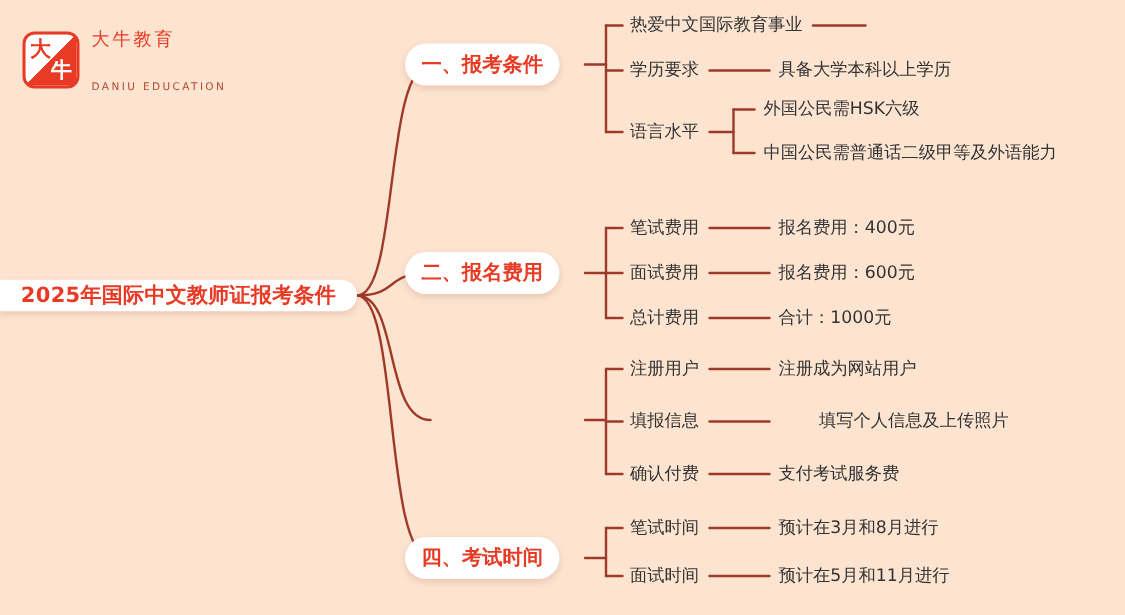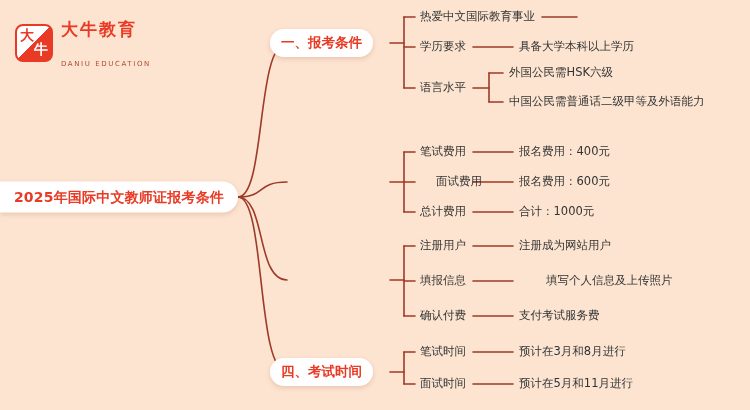--- a/index.html
+++ b/index.html
@@ -3,30 +3,30 @@
 <meta charset="utf-8">
 <style>
   html,body{margin:0;padding:0;}
   body{font-family:"DejaVu Sans","Liberation Sans",sans-serif;background:#ffffff;}
   .canvas{position:relative;width:750px;height:410px;background:var(--background,#fce4d1);overflow:hidden;}
   .links{position:absolute;left:0;top:0;}
   .links path{stroke:var(--line,#9e3a28);stroke-width:1.6;fill:none;stroke-linecap:round;}
   .node{position:absolute;background:var(--node-bg,#ffffff);color:var(--accent,#e83a24);font-weight:700;
         display:flex;align-items:center;justify-content:center;transform:translateY(-50%);
         box-shadow:0 2px 5px rgba(155,60,30,.18);}
-  .root{left:0;width:238px;height:31px;border-radius:0 16px 16px 0;font-size:14px;letter-spacing:.2px;}
+  .root{left:0;width:238px;height:21px;border-radius:0 16px 16px 0;font-size:14px;letter-spacing:.2px;}
   .branch{left:270px;width:103px;height:28px;border-radius:14px;font-size:13.5px;}
   .child,.leaf{position:absolute;transform:translateY(-50%);font-size:11.5px;color:var(--text,#333333);
         white-space:nowrap;line-height:1;}
   .logo{position:absolute;left:15px;top:18px;display:flex;align-items:center;gap:8px;}
   .seal{position:relative;width:38px;height:38px;border:2px solid var(--accent,#e83a24);border-radius:8px;
         background:linear-gradient(135deg,#ffffff 50%,var(--accent,#e83a24) 50%);box-sizing:border-box;}
   .seal-top{position:absolute;left:3px;top:1px;color:var(--accent,#e83a24);font-size:14px;font-weight:700;}
   .seal-bottom{position:absolute;right:3px;bottom:1px;color:#ffffff;font-size:14px;font-weight:700;}
-  .logo-name{color:var(--accent,#e83a24);font-size:17px;font-weight:700;letter-spacing:2px;}
+  .logo-name{color:var(--accent,#e83a24);font-size:12px;font-weight:400;letter-spacing:2px;}
   .logo-sub{color:#b04a32;font-size:7px;letter-spacing:1.6px;margin-top:19px;}
 </style>
 </head>
 <body>
 
 <div class="canvas">
 
   <svg class="links" width="750" height="410" viewBox="0 0 750 410">
     <g>
 
@@ -81,32 +81,33 @@
     </div>
     <div>
       <div class="logo-name">大牛教育</div>
       <div class="logo-sub">DANIU EDUCATION</div>
     </div>
   </div>
 
   <div class="node root" style="top:197px">2025年国际中文教师证报考条件</div>
 
   <div class="node branch" style="top:43px">一、报考条件</div>
+  <div class="node branch" style="top:182px">二、报名费用</div>
   <div class="node branch" style="top:372px">四、考试时间</div>
 
   <div class="child" style="left:420px;top:17px">热爱中文国际教育事业</div>
   <div class="child" style="left:420px;top:47px">学历要求</div>
   <div class="leaf" style="left:519px;top:47px">具备大学本科以上学历</div>
   <div class="child" style="left:420px;top:88px">语言水平</div>
   <div class="leaf" style="left:509px;top:73px">外国公民需HSK六级</div>
   <div class="leaf" style="left:509px;top:102px">中国公民需普通话二级甲等及外语能力</div>
 
   <div class="child" style="left:420px;top:152px">笔试费用</div>
   <div class="leaf" style="left:519px;top:152px">报名费用：400元</div>
-  <div class="child" style="left:436px;top:182px">面试费用</div>
+  <div class="child" style="left:420px;top:182px">面试费用</div>
   <div class="leaf" style="left:519px;top:182px">报名费用：600元</div>
   <div class="child" style="left:420px;top:212px">总计费用</div>
   <div class="leaf" style="left:519px;top:212px">合计：1000元</div>
 
   <div class="child" style="left:420px;top:246px">注册用户</div>
   <div class="leaf" style="left:519px;top:246px">注册成为网站用户</div>
   <div class="child" style="left:420px;top:281px">填报信息</div>
   <div class="leaf" style="left:546px;top:281px">填写个人信息及上传照片</div>
   <div class="child" style="left:420px;top:316px">确认付费</div>
   <div class="leaf" style="left:519px;top:316px">支付考试服务费</div>

